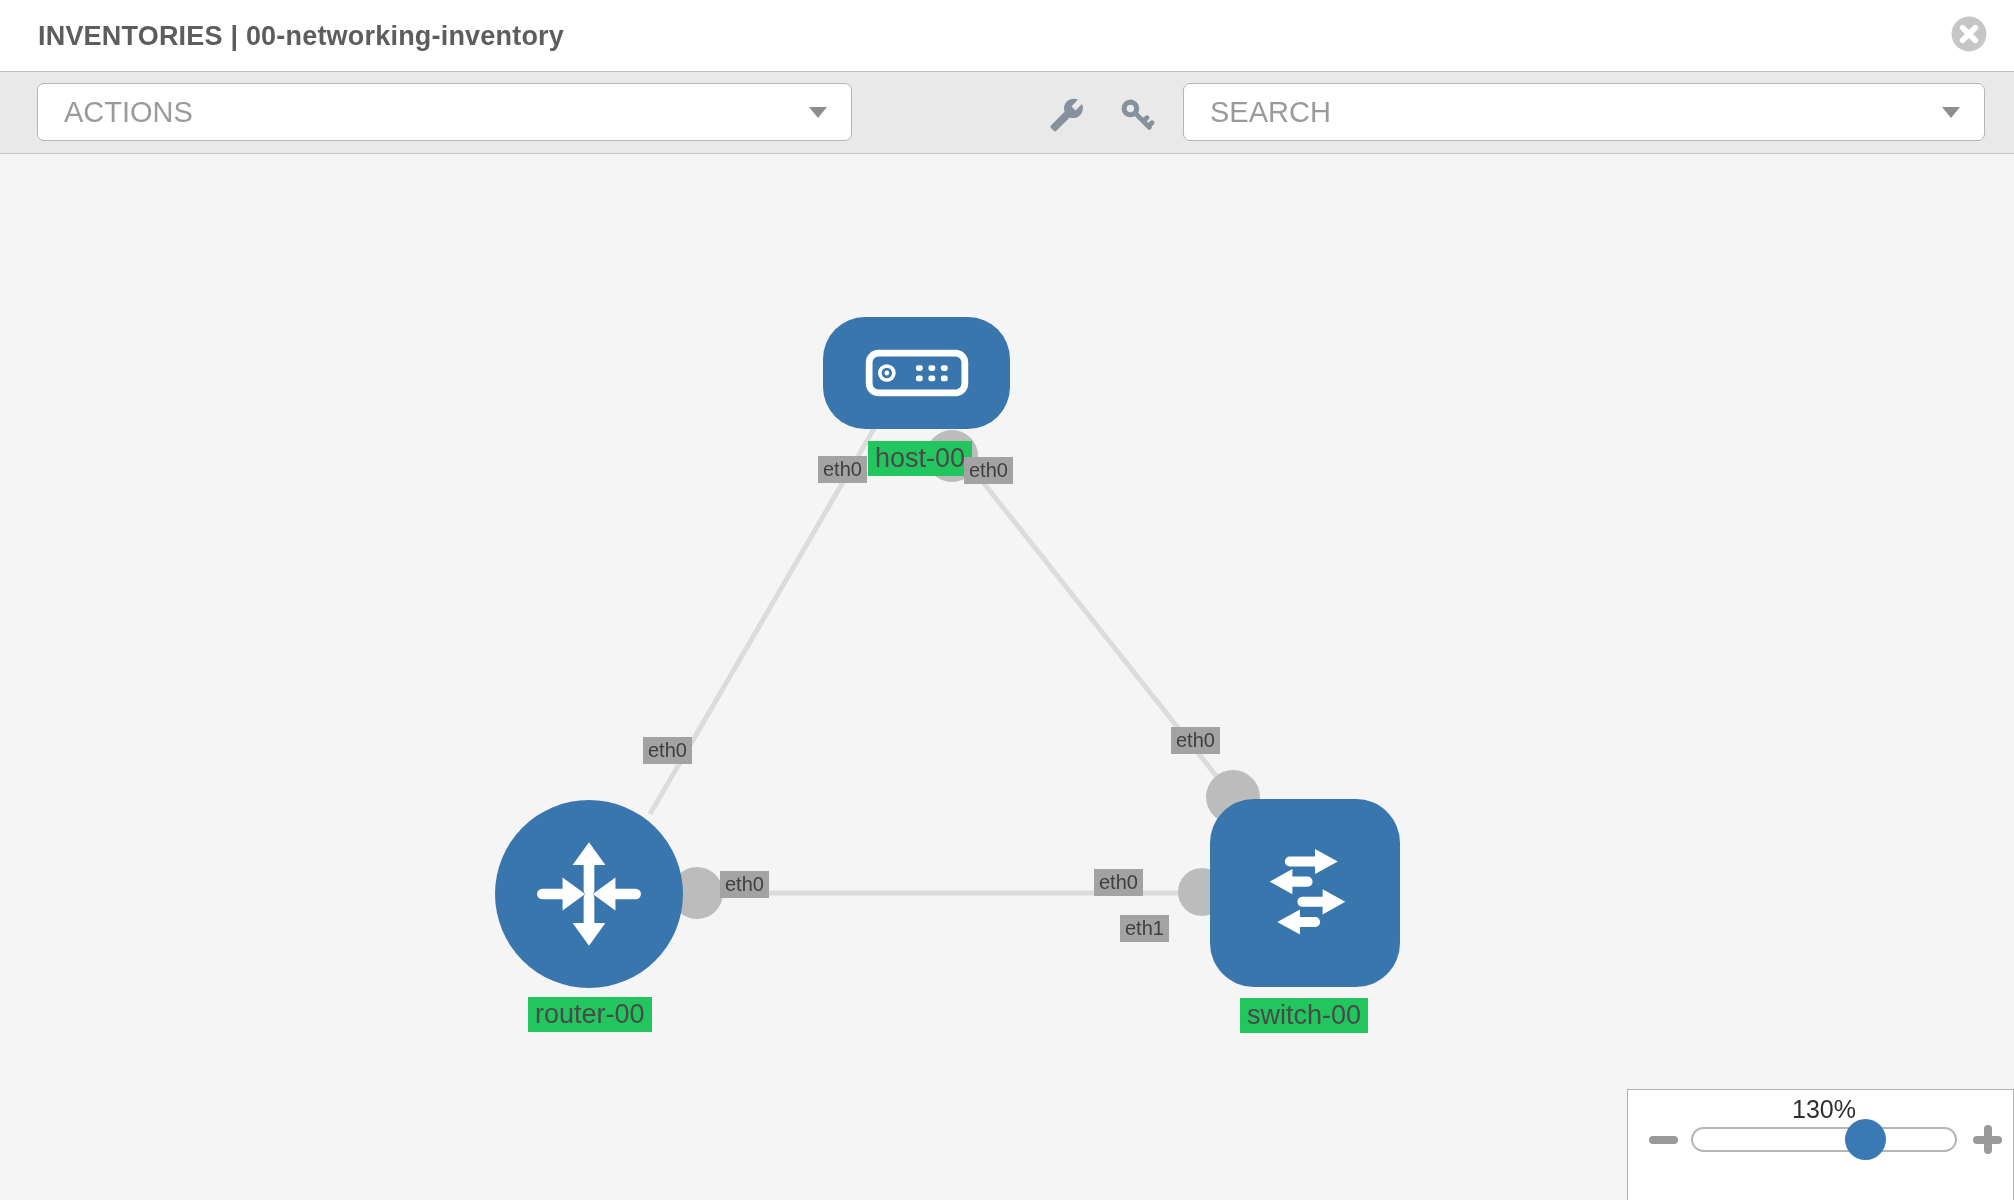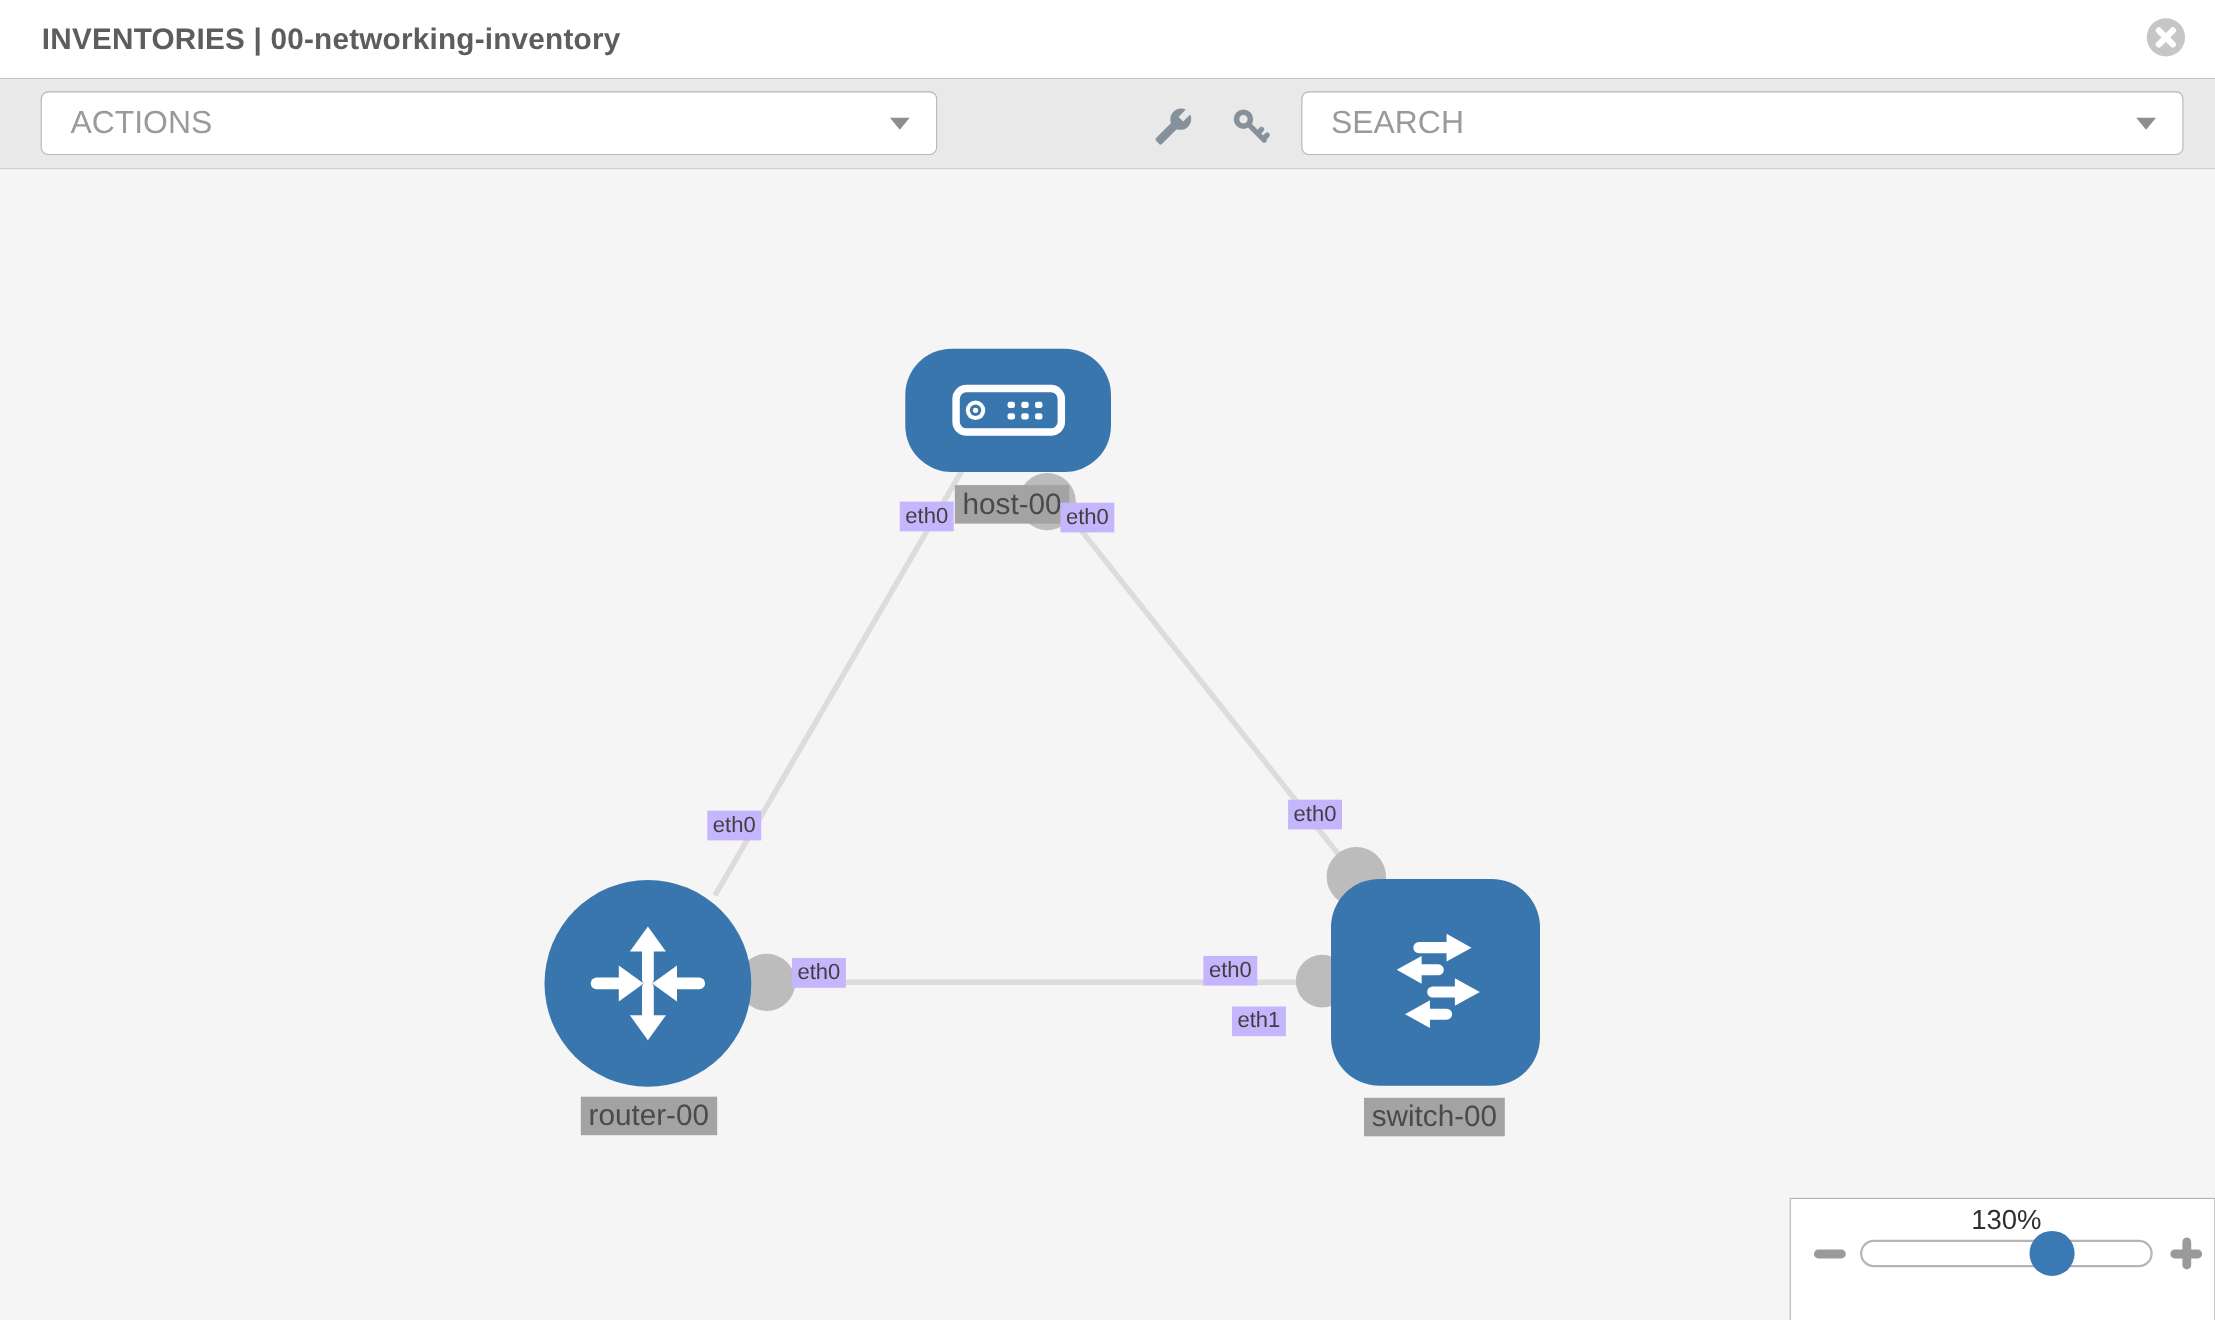--- a/index.html
+++ b/index.html
@@ -28,26 +28,26 @@
   
   .canvas{position:relative;height:1047px;background:var(--canvas_bg);overflow:hidden;}
   #edges{position:absolute;left:0;top:0;z-index:0;}
   .edge{stroke:var(--edge_gray);stroke-width:5;}
   .port{fill:var(--port_gray);}
   .node{position:absolute;background:var(--node_blue);display:flex;align-items:center;
     justify-content:center;z-index:1;cursor:pointer;}
   #node-host{left:823px;top:163px;width:187px;height:112px;border-radius:42px;}
   #node-router{left:495px;top:646px;width:188px;height:188px;border-radius:50%;}
   #node-switch{left:1210px;top:645px;width:190px;height:188px;border-radius:44px;}
-  .node-label{position:absolute;z-index:3;background:#a3a3a3;color:var(--label_text);
+  .node-label{position:absolute;z-index:3;background:#22c55e;color:var(--label_text);
     font-size:27px;padding:2px 7px;white-space:nowrap;}
   #label-host{left:868px;top:287px;}
   #label-router{left:528px;top:843px;}
   #label-switch{left:1240px;top:844px;text-align:right;}
-  .if-label{position:absolute;z-index:3;background:#c4b5fd;color:#3f3f3f;font-size:20px;
+  .if-label{position:absolute;z-index:3;background:#a3a3a3;color:#3f3f3f;font-size:20px;
     padding:2px 5px;white-space:nowrap;}
   #if-0{left:818px;top:302px;}
   #if-1{left:964px;top:303px;}
   #if-2{left:643px;top:583px;}
   #if-3{left:1171px;top:573px;}
   #if-4{left:720px;top:717px;}
   #if-5{left:1094px;top:715px;}
   #if-6{left:1120px;top:715px;margin-top:46px;}
   
   #zoom-panel{position:absolute;z-index:10;left:1627px;top:935px;width:387px;height:112px;

